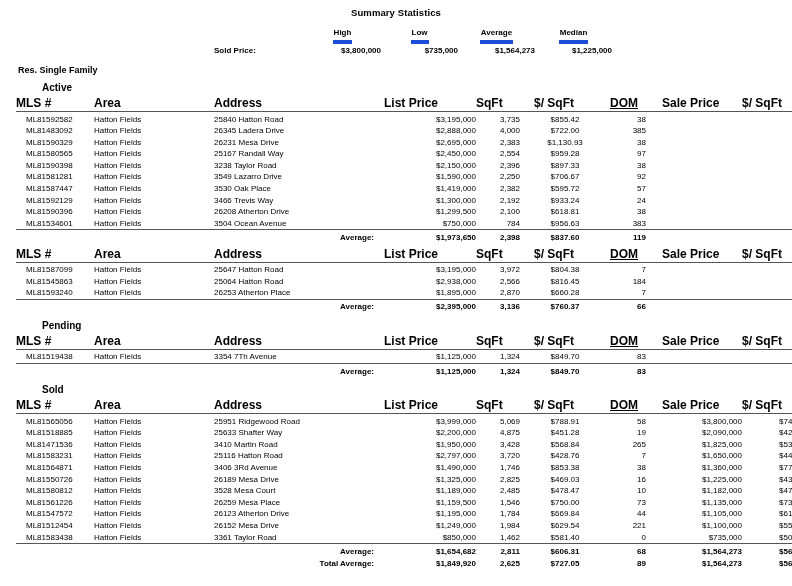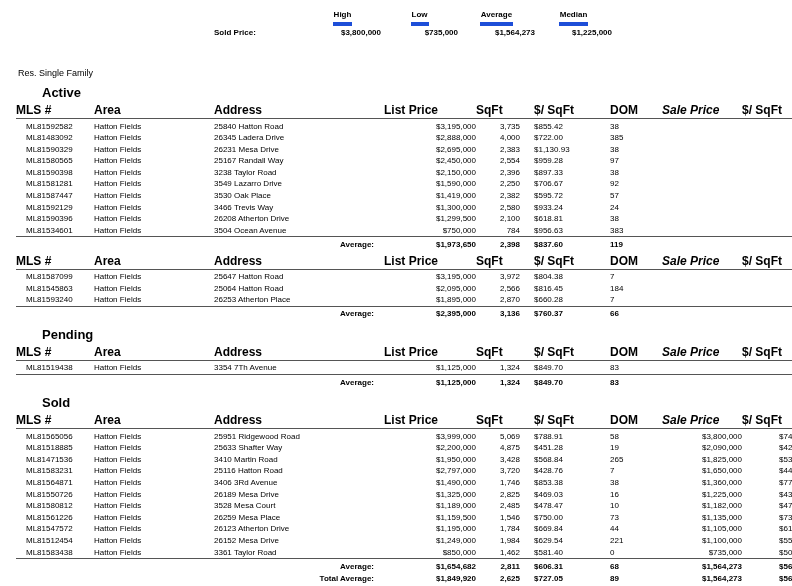--- a/index.html
+++ b/index.html
@@ -56,28 +56,28 @@
   .summary td.rowlab {
     text-align: left;
     padding-left: 2px;
   }
   .col-lab { width: 92px; }
   .col-val { width: 77px; }
 
   
   .proptype {
     font-size: 9px;
-    font-weight: normal;
-    margin-top: 29px;
+    font-weight: bold;
+    margin-top: 8px;
     margin-left: 18px;
   }
 
   
   .status-name {
-    font-size: 13px;
+    font-size: 10px;
     font-weight: bold;
     margin-top: 7px;
     margin-left: 42px;
   }
 
   table.listing {
     border-collapse: collapse;
     width: 760px;
     margin-left: 16px;
     margin-top: 5px;
@@ -97,31 +97,31 @@
     padding: 0;
     white-space: nowrap;
   }
 
   
   .c-mls    { width: 78px; text-align: left; padding-left: 10px !important; }
   .c-area   { width: 120px; text-align: left; }
   .c-addr   { width: 170px; text-align: left; }
   .c-list   { width: 92px; text-align: right; }
   .c-sqft   { width: 58px; text-align: right; padding-right: 14px !important; }
-  .c-psf    { width: 76px; text-align: left; padding-right: 14px !important; }
-  .c-dom    { width: 52px; text-align: left; padding-right: 16px !important; }
+  .c-psf    { width: 76px; text-align: center; padding-right: 14px !important; }
+  .c-dom    { width: 52px; text-align: right; padding-right: 16px !important; }
   .c-sale   { width: 80px; text-align: right; }
   .c-psf2   { width: 66px; text-align: right; }
 
   th.c-mls  { text-align: center; padding-left: 0 !important; }
   th.c-sqft { text-align: center; padding-right: 0 !important; }
   th.c-psf  { text-align: center; padding-right: 0 !important; }
-  th.c-dom  { text-align: center; padding-right: 0 !important; }
+  th.c-dom  { text-align: center; padding-right: 0 !important; text-decoration: underline; }
   th.c-list { text-align: right; }
-  th.c-sale { text-align: center; font-style: italic; }
+  th.c-sale { text-align: center; }
   th.c-psf2 { text-align: center; }
   th.c-addr { padding-left: 0; }
 
   tr.first-data td { padding-top: 1.5px; }
 
   
   tr.avg td {
     font-weight: bold;
     border-top: 1.3px solid #555;
     padding-top: 1.5px;
@@ -138,20 +138,21 @@
     text-align: right;
     padding-right: 10px;
   }
   .sold-tbl tr.avg td { border-top: 1.3px solid #555; }
 </style>
 </head>
 <body>
 
 <div class="page">
 
+  <div class="doc-title">Summary Statistics</div>
 
   <table class="summary">
     <thead>
       <tr>
         <th class="col-lab"></th>
         <th class="col-val"><span>High</span></th>
         <th class="col-val"><span>Low</span></th>
         <th class="col-val"><span>Average</span></th>
         <th class="col-val"><span>Median</span></th>
       </tr>
@@ -261,21 +262,21 @@
             <td class="c-psf">$595.72</td>
             <td class="c-dom">57</td>
             <td class="c-sale"></td>
             <td class="c-psf2"></td>
           </tr>
           <tr class="listing-row">
             <td class="c-mls">ML81592129</td>
             <td class="c-area">Hatton Fields</td>
             <td class="c-addr">3466 Trevis Way</td>
             <td class="c-list">$1,300,000</td>
-            <td class="c-sqft">2,580</td>
+            <td class="c-sqft">2,192</td>
             <td class="c-psf">$933.24</td>
             <td class="c-dom">24</td>
             <td class="c-sale"></td>
             <td class="c-psf2"></td>
           </tr>
           <tr class="listing-row">
             <td class="c-mls">ML81590396</td>
             <td class="c-area">Hatton Fields</td>
             <td class="c-addr">26208 Atherton Drive</td>
             <td class="c-list">$1,299,500</td>
@@ -332,21 +333,21 @@
             <td class="c-sqft">3,972</td>
             <td class="c-psf">$804.38</td>
             <td class="c-dom">7</td>
             <td class="c-sale"></td>
             <td class="c-psf2"></td>
           </tr>
           <tr class="listing-row">
             <td class="c-mls">ML81545863</td>
             <td class="c-area">Hatton Fields</td>
             <td class="c-addr">25064 Hatton Road</td>
-            <td class="c-list">$2,095,000</td>
+            <td class="c-list">$2,938,000</td>
             <td class="c-sqft">2,566</td>
             <td class="c-psf">$816.45</td>
             <td class="c-dom">184</td>
             <td class="c-sale"></td>
             <td class="c-psf2"></td>
           </tr>
           <tr class="listing-row">
             <td class="c-mls">ML81593240</td>
             <td class="c-area">Hatton Fields</td>
             <td class="c-addr">26253 Atherton Place</td>

